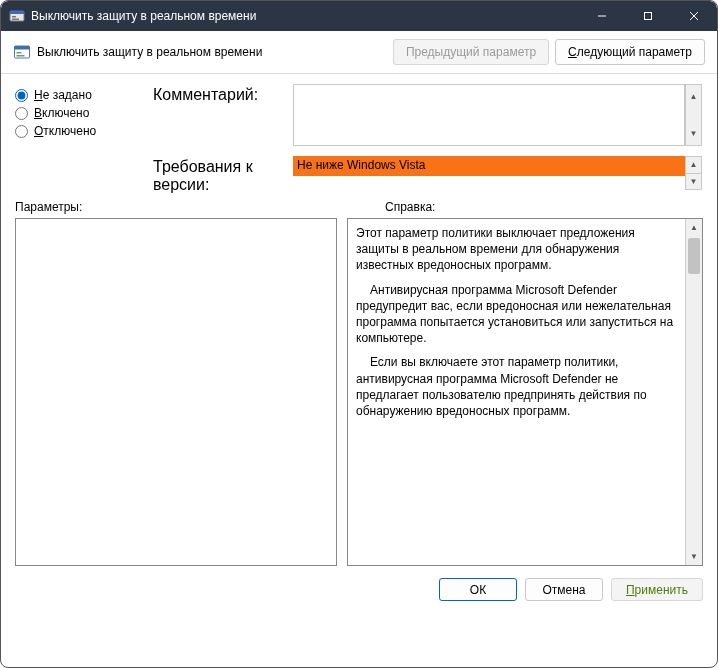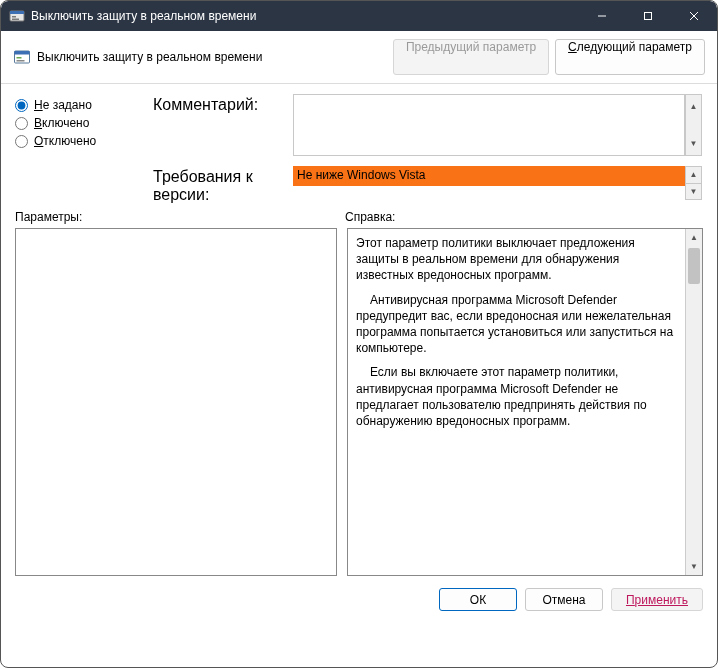--- a/index.html
+++ b/index.html
@@ -44,27 +44,27 @@
     padding: 8px 12px;
     border-bottom: 1px solid #dcdcdc;
     gap: 6px;
   }
   .toolbar-icon {
     width: 18px; height: 18px;
     display: flex; align-items: center; justify-content: center;
   }
   .toolbar-title { flex: 1; font-size: 12px; color: #000; }
   .navbtn {
-    height: 36px;
+    height: 26px;
     padding: 0 12px;
     border: 1px solid #c8c8c8;
     background: #fdfdfd;
     font-size: 12px;
     color: #000;
-    display: flex; 
+    display: flex; align-items: center;
     border-radius: 3px;
   }
   .navbtn.disabled { color: #9a9a9a; background: #f4f4f4; border-color: #d6d6d6; }
   .navbtn .ul { text-decoration: underline; }
 
   
   .main {
     padding: 10px 14px 0 14px;
     display: grid;
     grid-template-columns: 120px 1fr;
@@ -110,21 +110,21 @@
   .spin.tall { min-height: 62px; }
   .spin.short { min-height: 34px; }
 
   
   .section-row {
     display: flex;
     padding: 6px 14px 4px 14px;
     gap: 0;
   }
   .section-row .left { width: 330px; font-size: 12px; }
-  .section-row .right { flex:1; font-size: 12px; }
+  .section-row .right { flex:1; font-size: 12px; margin-left: 40px; }
 
   
   .panels {
     display: flex;
     padding: 0 14px;
     gap: 10px;
     height: 348px;
   }
   .panel {
     border: 1px solid #888;
@@ -167,21 +167,21 @@
     height: 23px;
     min-width: 78px;
     padding: 0 14px;
     border: 1px solid #c8c8c8;
     background: #fdfdfd;
     border-radius: 3px;
     font-size: 12px;
     display:flex; align-items:center; justify-content:center;
   }
   .btn.primary { border-color: #0067c0; }
-  .btn.disabled { color:#be185d; background:#f4f4f4; border-color:#d6d6d6;text-decoration:underline; }
+  .btn.disabled { color:#4d7c0f; background:#f4f4f4; border-color:#d6d6d6; }
   .btn .ul { text-decoration: underline; }
 </style>
 </head>
 <body>
 
 <div class="titlebar">
   <span class="titlebar-icon">
     <svg width="16" height="16" viewBox="0 0 16 16">
       <rect x="1" y="3" width="14" height="10" rx="1" fill="#e6e6e6" stroke="#7a7a7a"></rect>
       <rect x="1" y="3" width="14" height="3" fill="#3d6fb4"></rect>

